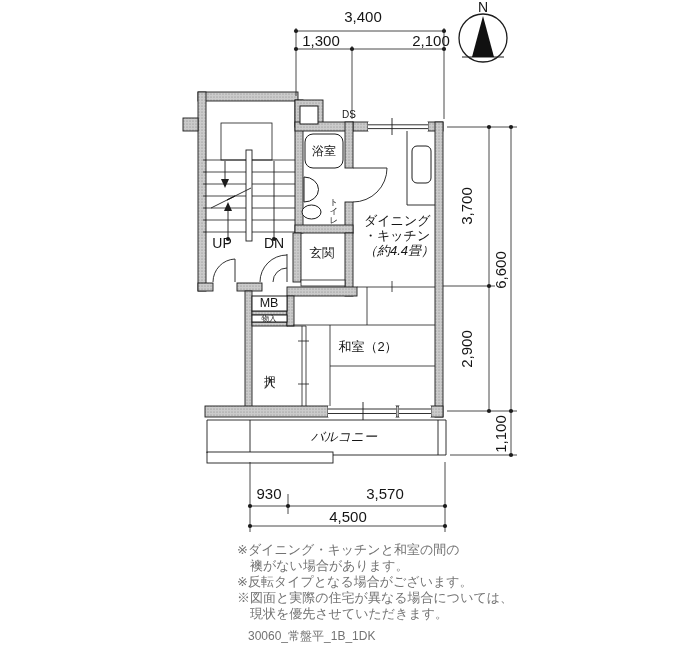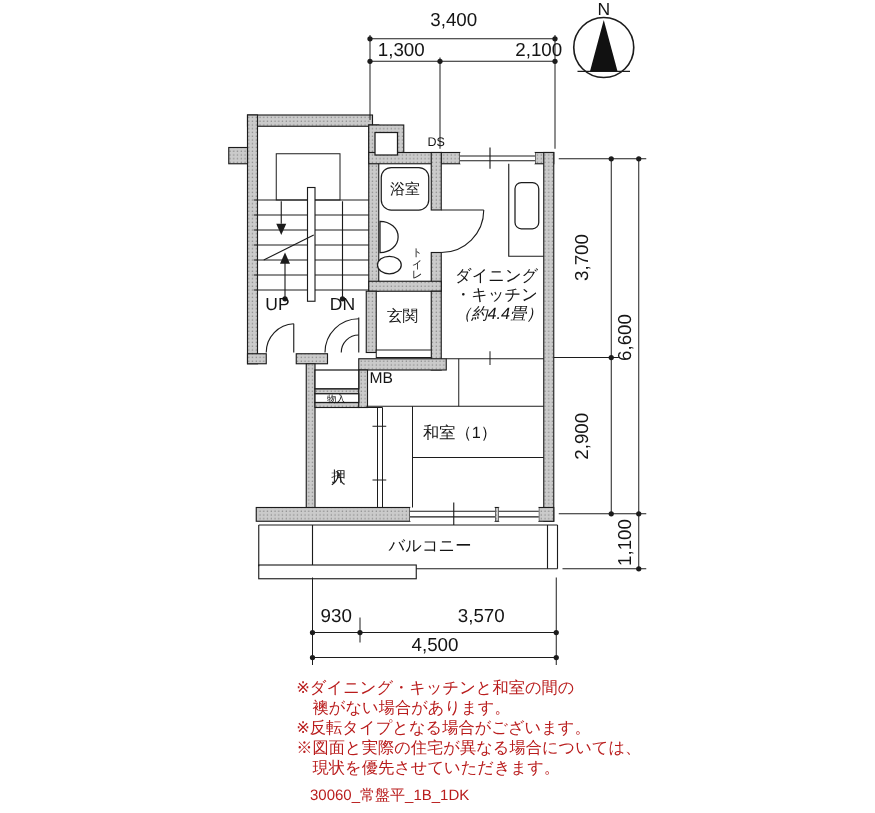--- a/index.html
+++ b/index.html
@@ -13,21 +13,21 @@
     position:absolute;transform:translate(-50%,-50%);
     font-size:13px;line-height:1;color:#151515;white-space:nowrap;
   }
   .rot{transform:translate(-50%,-50%) rotate(-90deg);}
   .vert{
     writing-mode:vertical-rl;text-orientation:upright;
     letter-spacing:1px;
   }
   .left-align{transform:none;}
   .notes-line{
-    position:absolute;font-size:13px;line-height:1;white-space:nowrap;color:#b91c1c;
+    position:absolute;font-size:13px;line-height:1;white-space:nowrap;color:#737373;
   }
 </style>
 </head>
 <body>
 
 <div id="app">
 
 <svg id="plan-svg" width="700" height="650" viewBox="0 0 700 650">
   <defs>
     <pattern id="wallpat" width="3" height="3" patternUnits="userSpaceOnUse">
@@ -217,25 +217,25 @@
 
 <div class="left-align" style="position:absolute;left:364px;top:213px;">
   <div style="font-size:13px;line-height:15px;white-space:nowrap;">ダイニング</div>
   <div style="font-size:13px;line-height:15px;white-space:nowrap;">・キッチン</div>
   <div style="font-size:13px;line-height:15px;white-space:nowrap;font-style:italic;">（約4.4畳）</div>
 </div>
 
 <div class="lbl" style="left:222px;top:243px;font-size:14px;">UP</div>
 <div class="lbl" style="left:274px;top:243px;font-size:14px;">DN</div>
 
-<div class="lbl" style="left:269px;top:303px;font-size:12.5px;margin-left:36px;">MB</div>
+<div class="lbl" style="left:269px;top:303px;font-size:12.5px;">MB</div>
 <div class="lbl" style="left:269px;top:318.5px;font-size:7.5px;">物入</div>
 <div class="lbl vert" style="left:269px;top:367px;font-size:11.5px;">押入</div>
-<div class="lbl" style="left:368px;top:346px;font-size:13px;">和室（1）</div>
-<div class="lbl" style="left:344px;top:436px;font-size:13px;">バルコニー</div>
+<div class="lbl" style="left:368px;top:346px;font-size:13px;">和室（2）</div>
+<div class="lbl" style="left:344px;top:436px;font-size:13px;font-style:italic;">バルコニー</div>
 
 <div class="notes-line" style="left:237px;top:543px;">※ダイニング・キッチンと和室の間の</div>
 <div class="notes-line" style="left:250px;top:559px;">襖がない場合があります。</div>
 <div class="notes-line" style="left:237px;top:575px;">※反転タイプとなる場合がございます。</div>
 <div class="notes-line" style="left:237px;top:591px;font-family:Liberation Serif, serif;">※図面と実際の住宅が異なる場合については、</div>
 <div class="notes-line" style="left:250px;top:607px;">現状を優先させていただきます。</div>
 
 <div class="notes-line" style="left:248px;top:630px;font-size:12px;">30060_常盤平_1B_1DK</div>
 
 </div>

